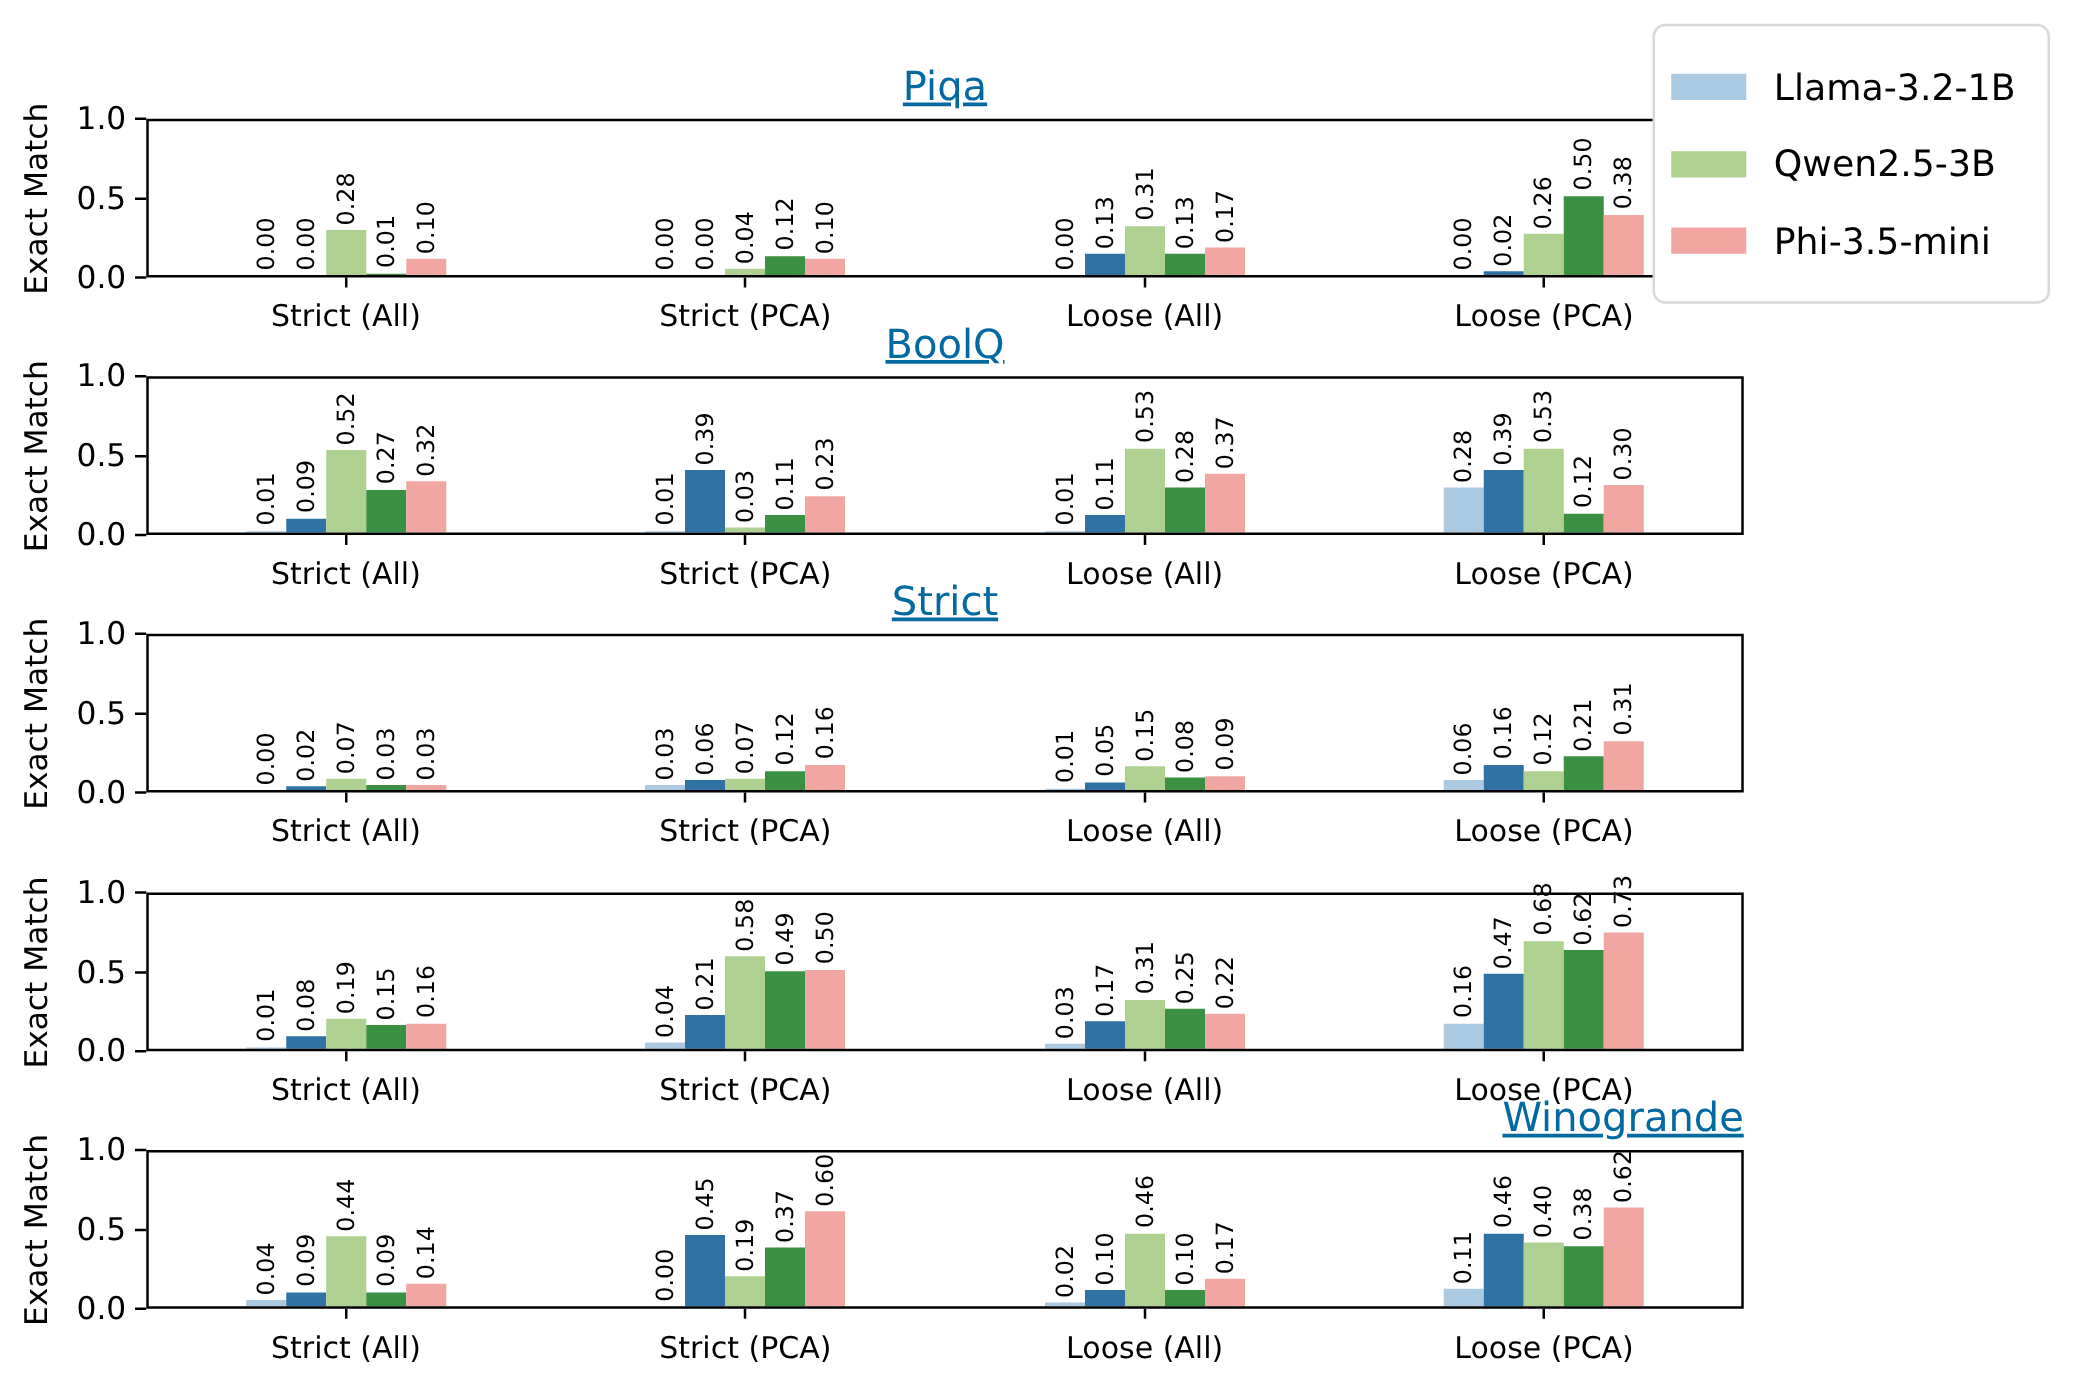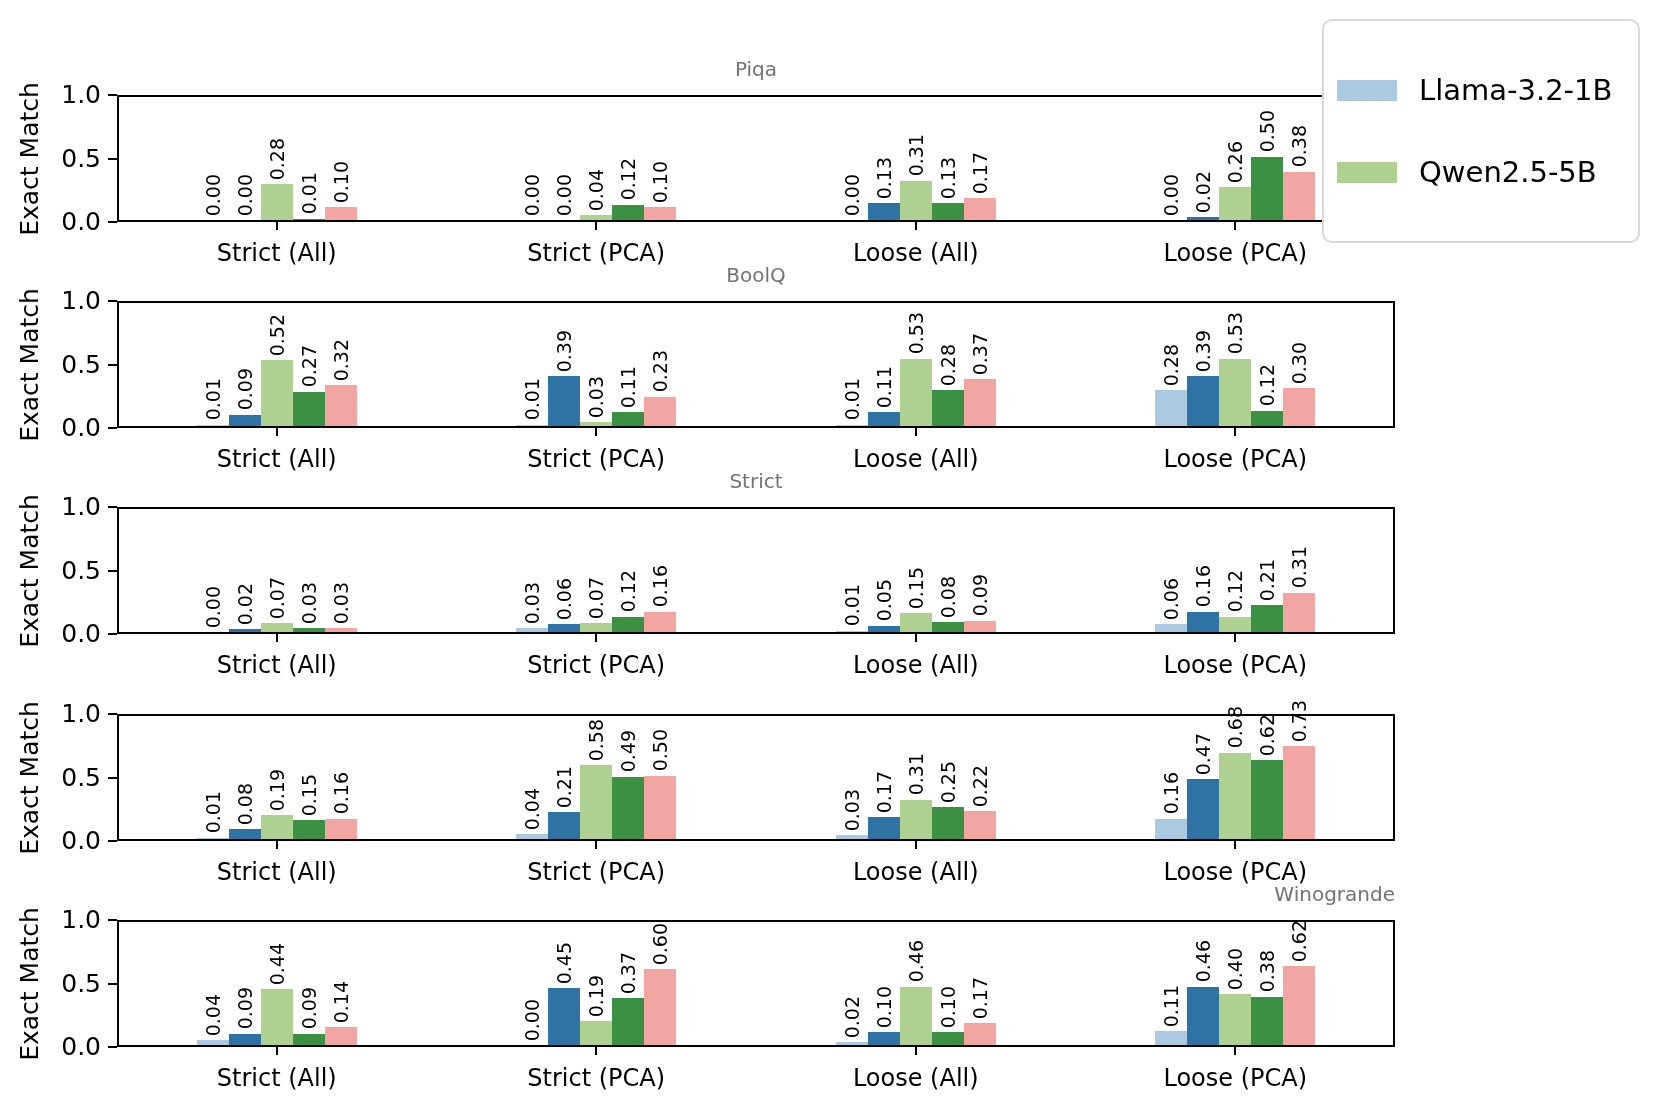--- a/index.html
+++ b/index.html
@@ -26,24 +26,25 @@
     font-size:19px;
     line-height:20px;
     color:#000;
     white-space:nowrap;
     z-index:2;
     letter-spacing:0px;
   }
   .subplot-title{
     position:absolute;
     text-align:center;
-    font-size:20px;
+    font-size:32px;
     line-height:32px;
-    color:#737373;
+    color:#0369a1;
     z-index:1;
+    text-decoration:underline;
   }
   .y-axis-label{
     position:absolute;
     font-size:25px;
     color:#000;
     white-space:nowrap;
     transform:translate(-50%,-50%) rotate(-90deg);
     z-index:1;
   }
   .y-tick-label{
@@ -95,21 +96,25 @@
 <body>
 
 <div id="figure">
   <div id="legend">
       <div class="legend-row">
         <div class="legend-swatch" style="background: rgb(171, 201, 225);"></div>
         <div class="legend-label">Llama-3.2-1B</div>
       </div>
       <div class="legend-row">
         <div class="legend-swatch" style="background: rgb(174, 209, 145);"></div>
-        <div class="legend-label">Qwen2.5-5B</div>
+        <div class="legend-label">Qwen2.5-3B</div>
+      </div>
+      <div class="legend-row">
+        <div class="legend-swatch" style="background: rgb(242, 166, 162);"></div>
+        <div class="legend-label">Phi-3.5-mini</div>
       </div>
     </div>
 <div class="subplot-title" style="left: 117px; top: 53px; width: 1278px;">Piqa</div>
     <div class="y-axis-label" style="left: 29px; top: 158.5px;">Exact Match</div>
     <div class="tick-mark" style="left: 108px; top: 221px; width: 9px; height: 2px;"></div>
     <div class="y-tick-label" style="left: 45px; top: 208px; width: 56px;">0.0</div>
     <div class="tick-mark" style="left: 108px; top: 157.5px; width: 9px; height: 2px;"></div>
     <div class="y-tick-label" style="left: 45px; top: 144.5px; width: 56px;">0.5</div>
     <div class="tick-mark" style="left: 108px; top: 94px; width: 9px; height: 2px;"></div>
     <div class="y-tick-label" style="left: 45px; top: 81px; width: 56px;">1.0</div>

